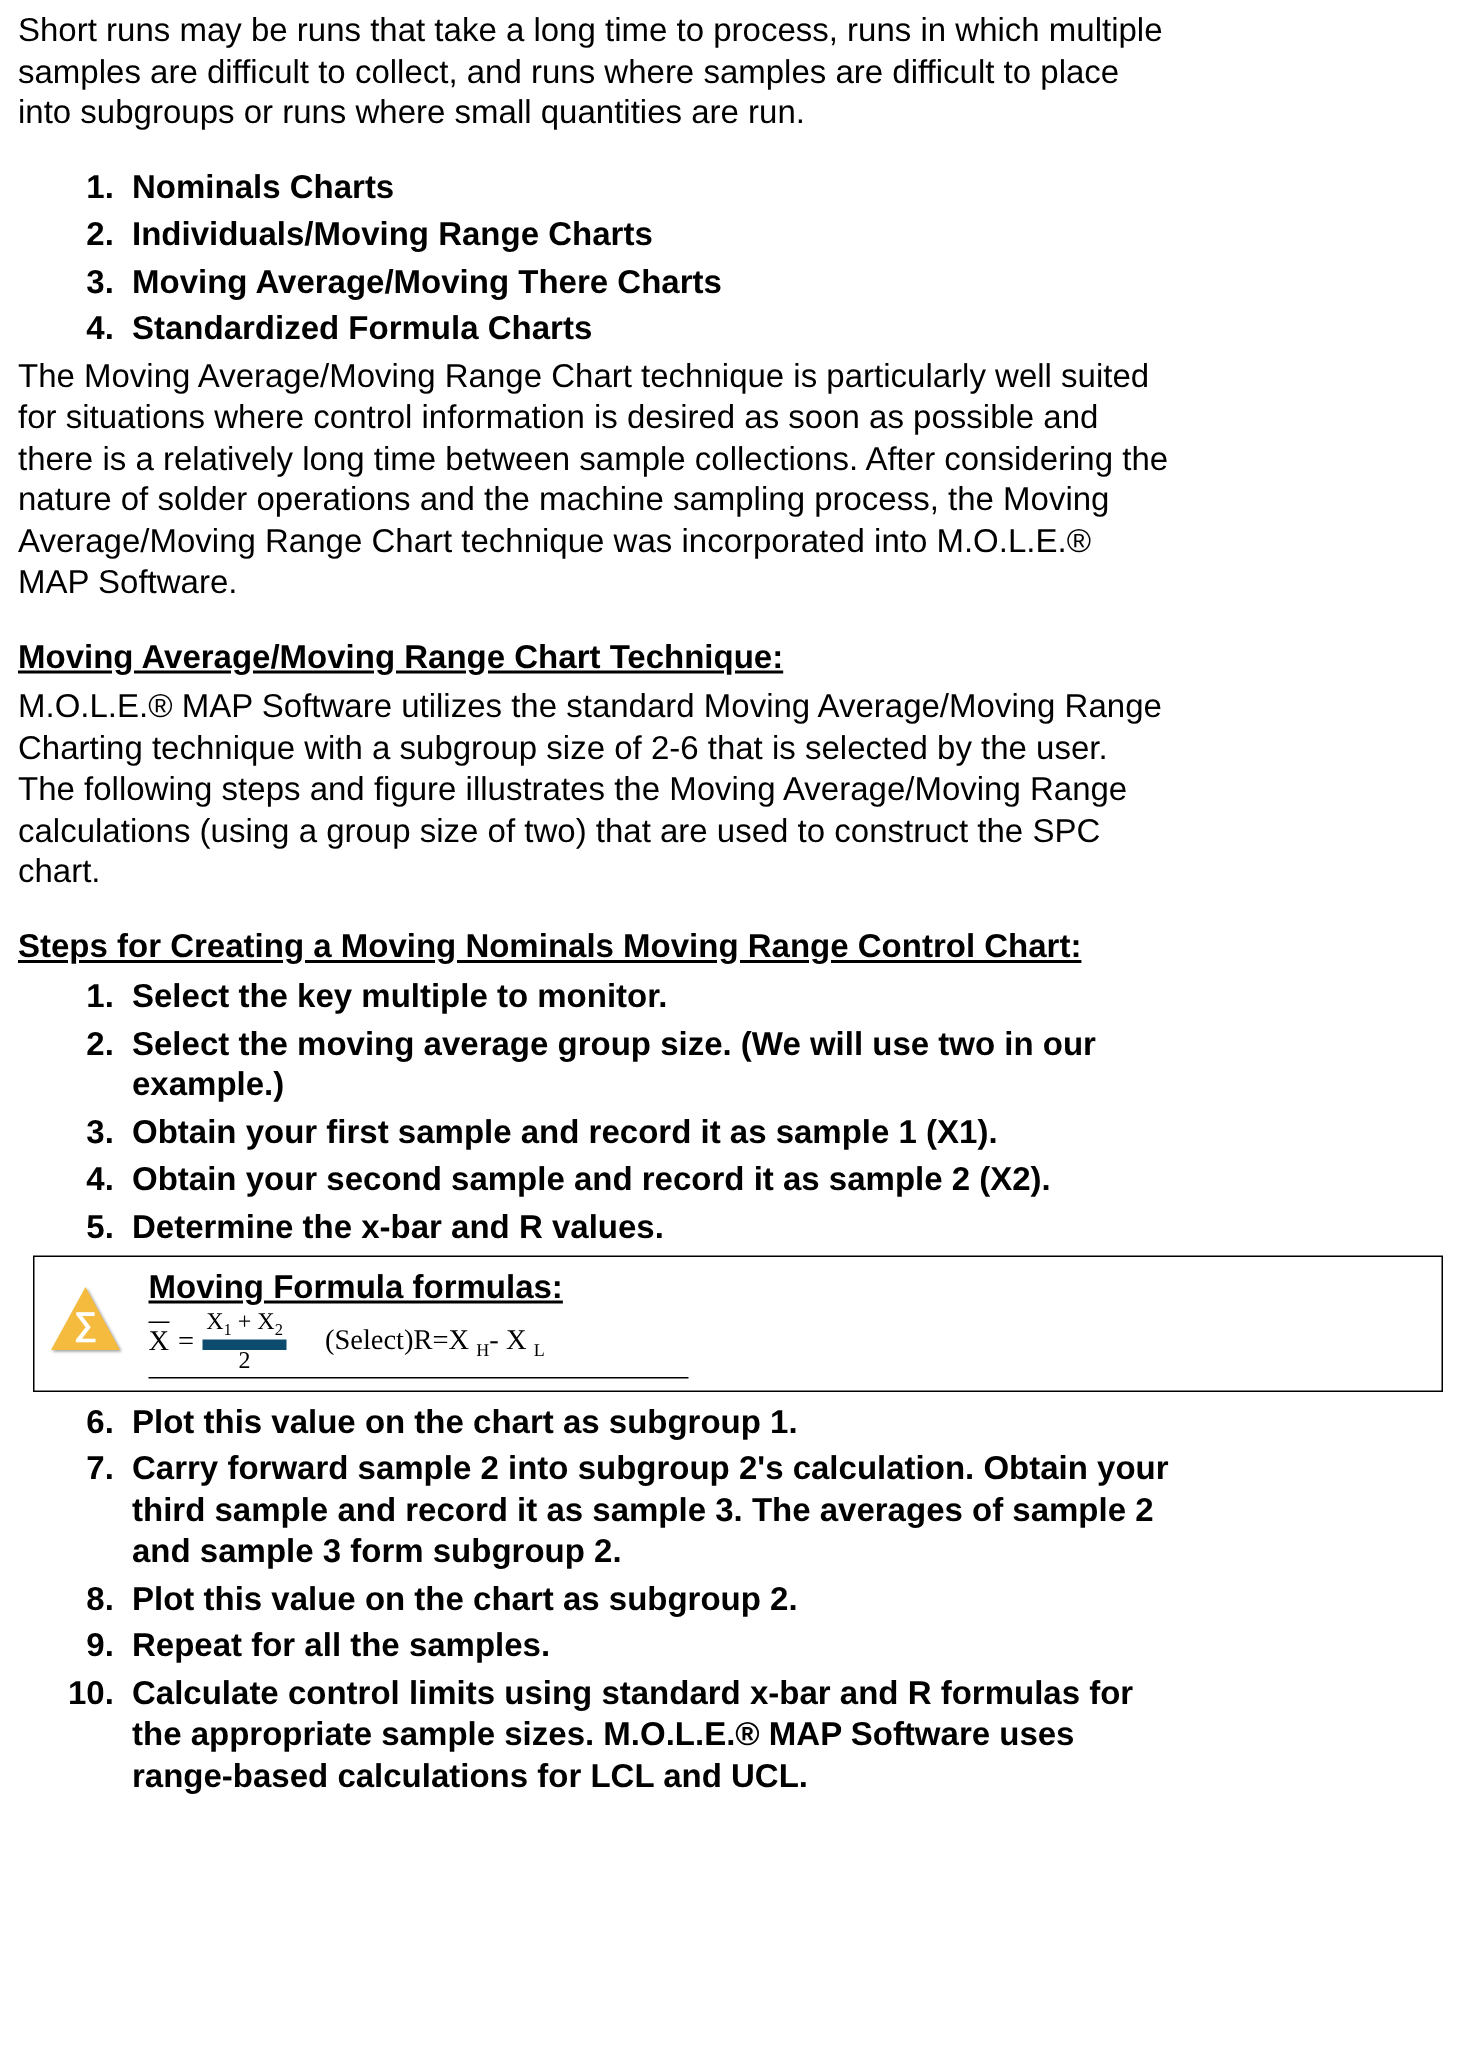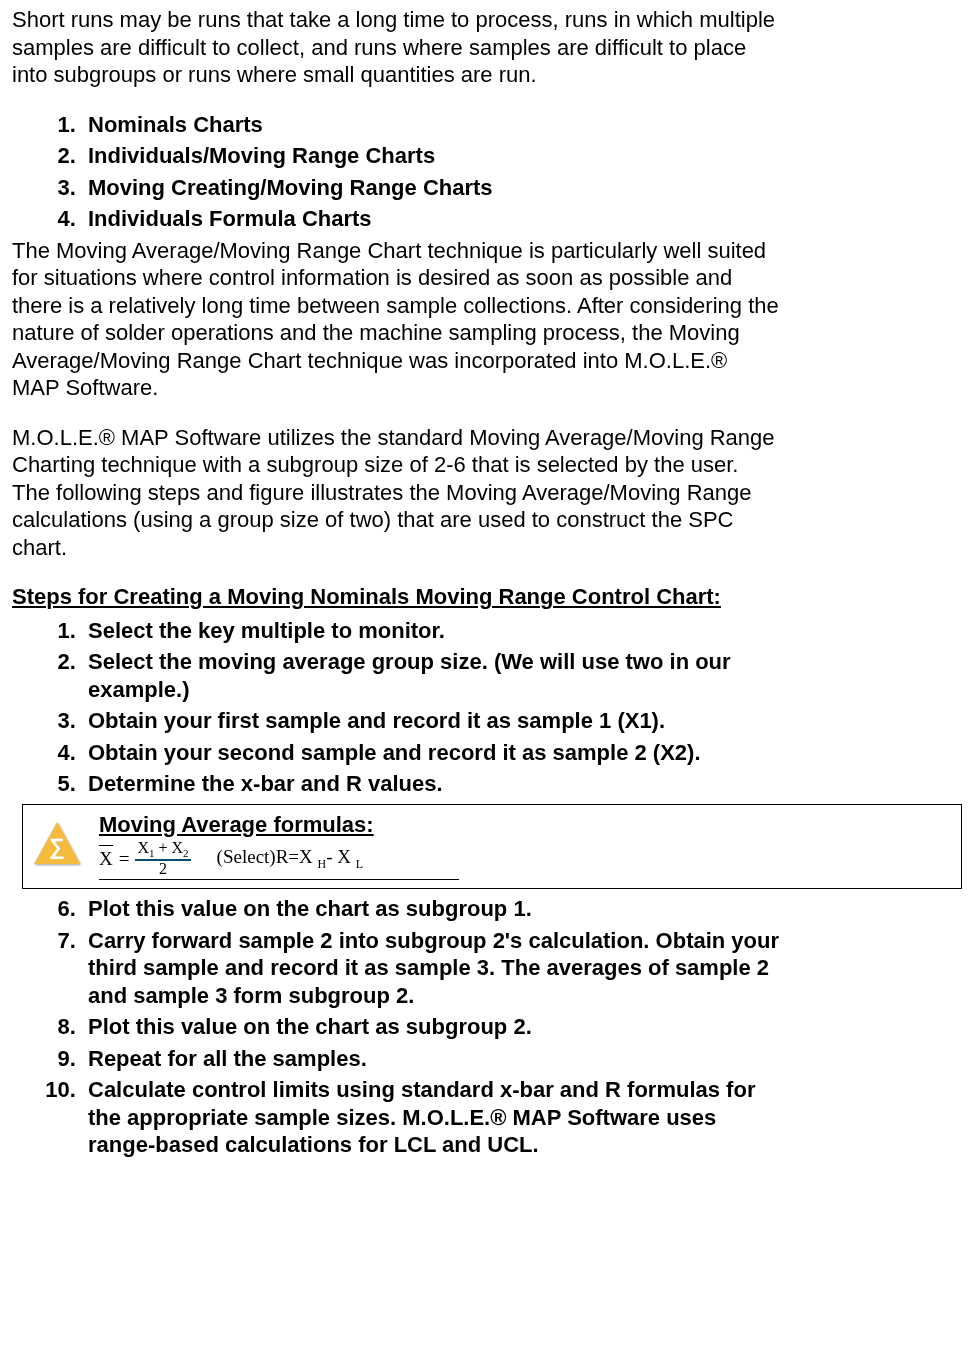--- a/index.html
+++ b/index.html
@@ -114,21 +114,21 @@
     border-top: 1.2px solid #000;
   }
   .frac {
     display: inline-flex;
     flex-direction: column;
     align-items: center;
     line-height: 1;
     font-size: 16px;
   }
   .frac .num {
-    border-bottom: 2px solid #0c4a6e;
+    border-bottom: 7px solid #0c4a6e;
     padding: 0 2px;
   }
   .frac .den {
     padding: 0 2px;
   }
   sub {
     font-size: 11px;
     vertical-align: sub;
   }
   .subHL {
@@ -147,47 +147,48 @@
 
 <div class="page">
 
   <p class="para">Short runs may be runs that take a long time to process, runs in which multiple samples are difficult to collect, and runs where samples are difficult to place into subgroups or runs where small quantities are run.</p>
 
 
   <div class="list-wrap">
     <ol class="numlist">
       <li><span>Nominals Charts</span></li>
       <li><span>Individuals/Moving Range Charts</span></li>
-      <li><span>Moving Creating/Moving Range Charts</span></li>
-      <li><span>Individuals Formula Charts</span></li>
+      <li><span>Moving Average/Moving There Charts</span></li>
+      <li><span>Standardized Formula Charts</span></li>
     </ol>
   </div>
   <p class="follow-para">The Moving Average/Moving Range Chart technique is particularly well suited for situations where control information is desired as soon as possible and there is a relatively long time between sample collections. After considering the nature of solder operations and the machine sampling process, the Moving Average/Moving Range Chart technique was incorporated into M.O.L.E.® MAP Software.</p>
 
+  <p class="heading">Moving Average/Moving Range Chart Technique:</p>
   <p class="para">M.O.L.E.® MAP Software utilizes the standard Moving Average/Moving Range Charting technique with a subgroup size of 2-6 that is selected by the user. The following steps and figure illustrates the Moving Average/Moving Range calculations (using a group size of two) that are used to construct the SPC chart.</p>
 
   <p class="heading">Steps for Creating a Moving Nominals Moving Range Control Chart:</p>
   <div class="list-wrap">
     <ol class="numlist">
       <li><span>Select the key multiple to monitor.</span></li>
       <li><span>Select the moving average group size. (We will use two in our example.)</span></li>
       <li><span>Obtain your first sample and record it as sample 1 (X1).</span></li>
       <li><span>Obtain your second sample and record it as sample 2 (X2).</span></li>
       <li><span>Determine the x-bar and R values.</span></li>
     </ol>
   </div>
 
   <div class="formula-box">
     <div class="formula-row">
       <div class="sigma-icon-shell">
         <div class="sigma-icon-tri"></div>
         <div class="sigma-icon-glyph">∑</div>
       </div>
       <div class="formula-text">
-        <div class="formula-title">Moving Average formulas:</div>
+        <div class="formula-title">Moving Formula formulas:</div>
         <div class="formula-bottom">
           <span class="xbar-frac">
             <span class="xbar">X</span>
             <span>=</span>
             <span class="frac">
               <span class="num">
                 <span>X</span><sub>1</sub><span> + </span><span>X</span><sub>2</sub>
               </span>
               <span class="den">2</span>
             </span>

